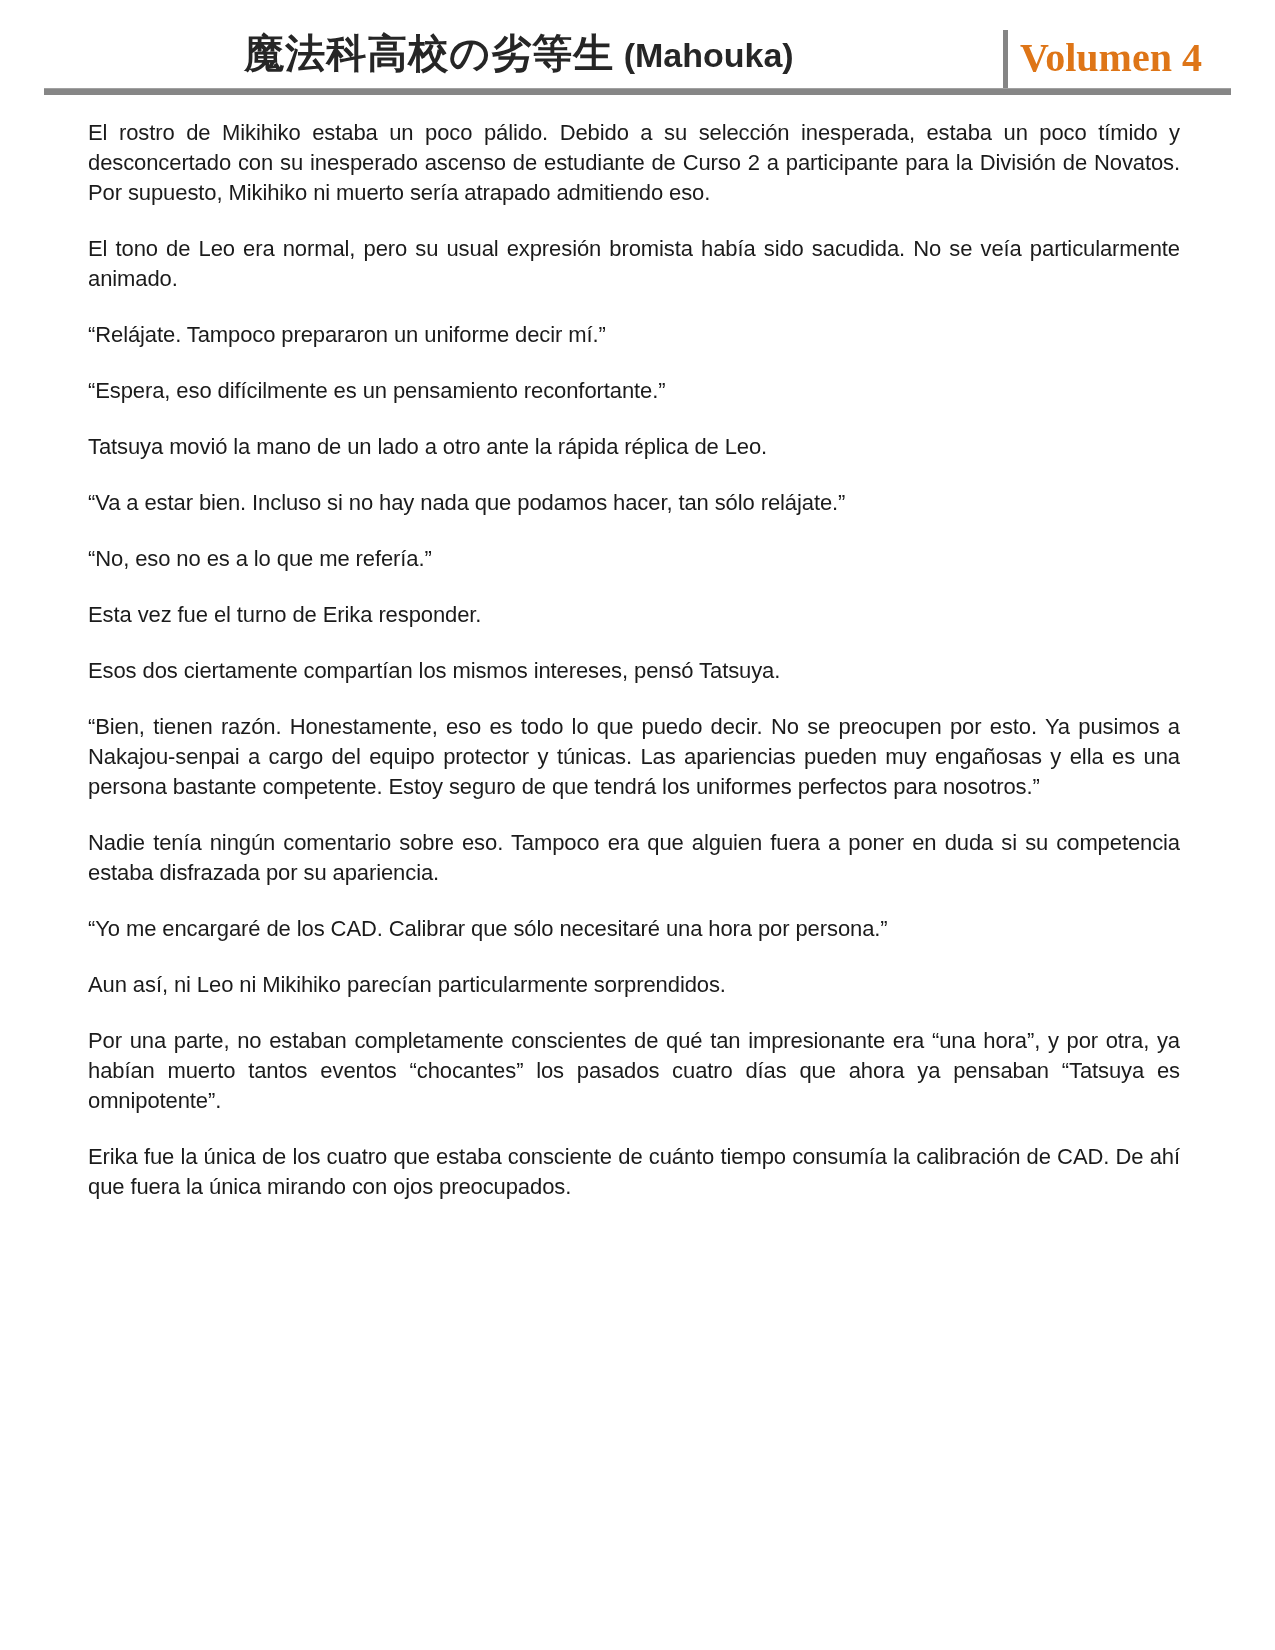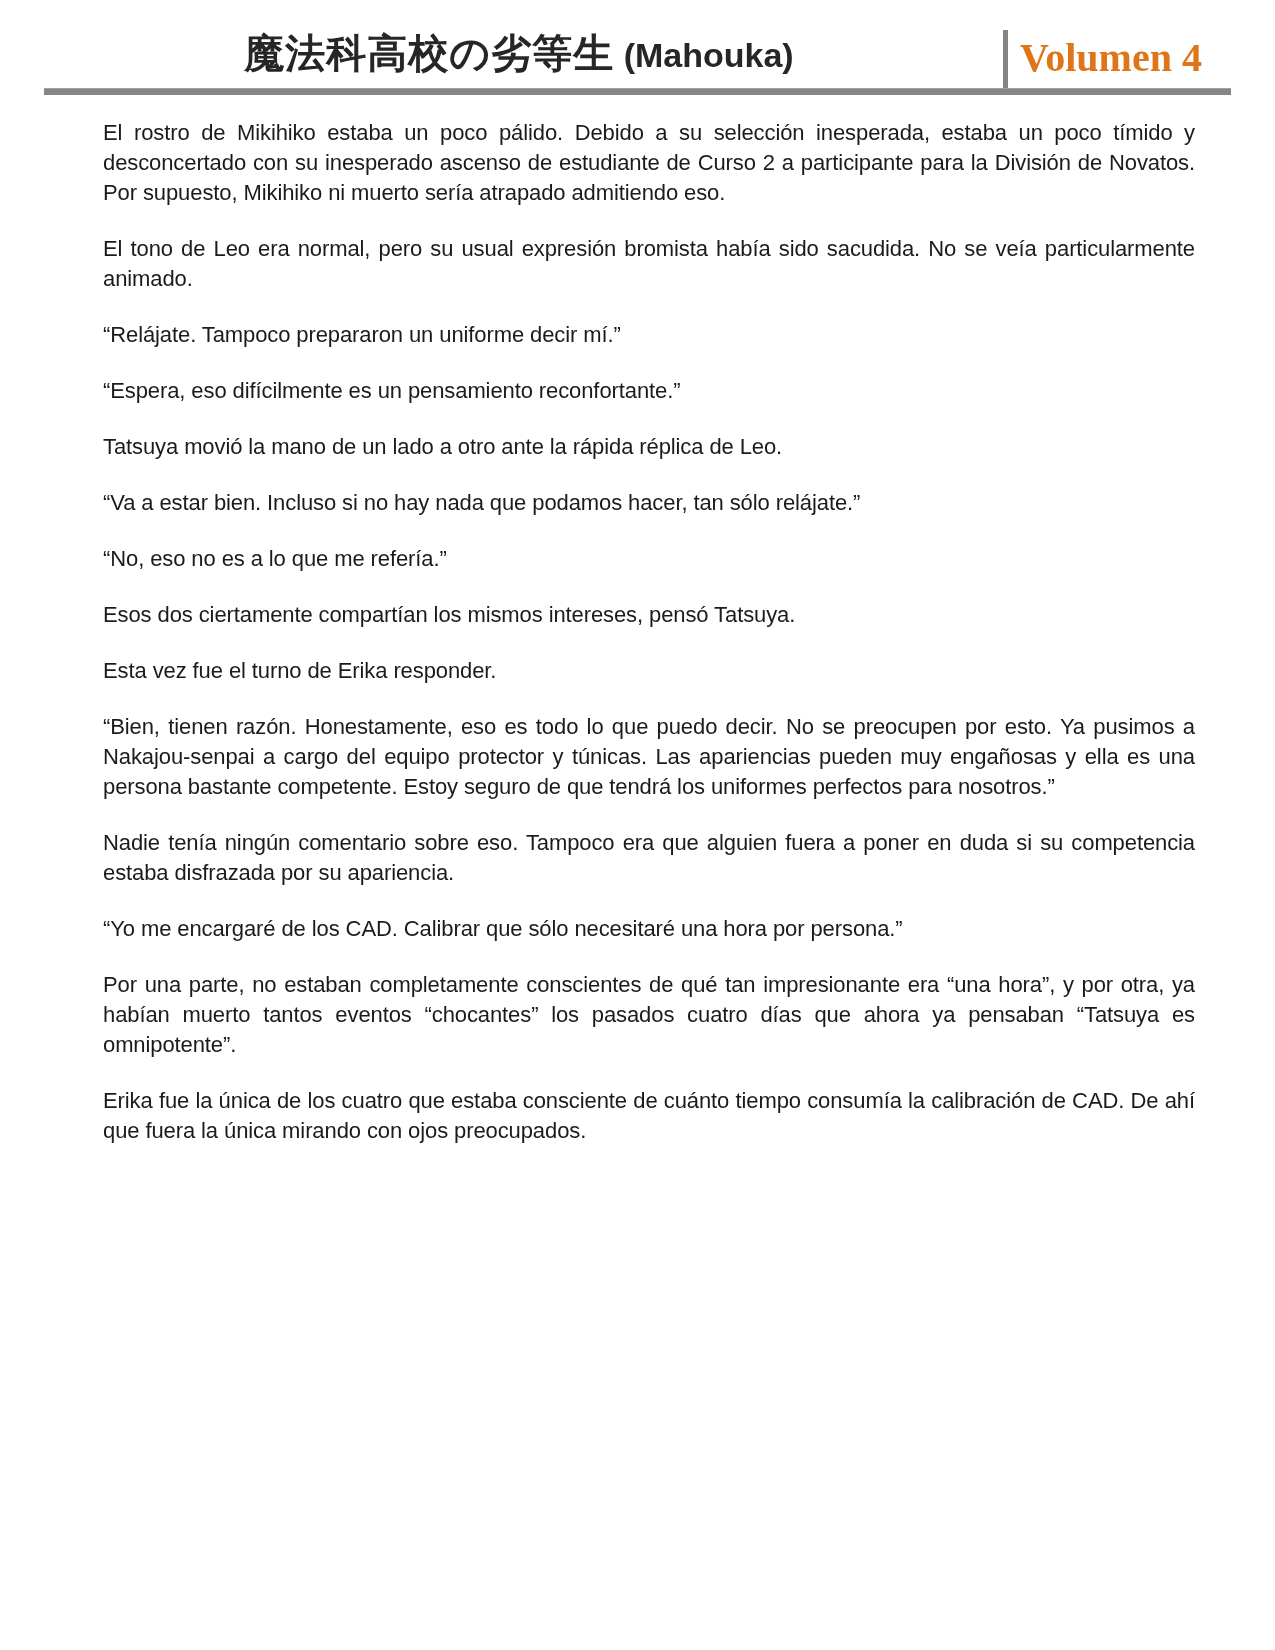--- a/index.html
+++ b/index.html
@@ -62,21 +62,21 @@
     top: 88px;
     width: 1187px;
     height: 6px;
     background: #868686;
     border-top: 1px solid #a0a0a0;
   }
 
   
   .body-text {
     position: absolute;
-    left: 103px;
+    left: 88px;
     top: 118px;
     width: 1092px;
     font-size: 22px;
     line-height: 30px;
     color: #1b1b1b;
     text-align: justify;
     letter-spacing: -0.1px;
   }
   .body-text p {
     margin: 0 0 26px 0;
@@ -109,24 +109,25 @@
   </header>
 
   <main class="body-text">
     <p>El rostro de Mikihiko estaba un poco pálido. Debido a su selección inesperada, estaba un poco tímido y desconcertado con su inesperado ascenso de estudiante de Curso 2 a participante para la División de Novatos. Por supuesto, Mikihiko ni muerto sería atrapado admitiendo eso.</p>
     <p>El tono de Leo era normal, pero su usual expresión bromista había sido sacudida. No se veía particularmente animado.</p>
     <p>“Relájate. Tampoco prepararon un uniforme decir mí.”</p>
     <p>“Espera, eso difícilmente es un pensamiento reconfortante.”</p>
     <p>Tatsuya movió la mano de un lado a otro ante la rápida réplica de Leo.</p>
     <p>“Va a estar bien. Incluso si no hay nada que podamos hacer, tan sólo relájate.”</p>
     <p>“No, eso no es a lo que me refería.”</p>
+    <p>Esta vez fue el turno de Erika responder.</p>
     <p>Esos dos ciertamente compartían los mismos intereses, pensó Tatsuya.</p>
-    <p>Esta vez fue el turno de Erika responder.</p>
     <p>“Bien, tienen razón. Honestamente, eso es todo lo que puedo decir. No se preocupen por esto. Ya pusimos a Nakajou-senpai a cargo del equipo protector y túnicas. Las apariencias pueden muy engañosas y ella es una persona bastante competente. Estoy seguro de que tendrá los uniformes perfectos para nosotros.”</p>
     <p>Nadie tenía ningún comentario sobre eso. Tampoco era que alguien fuera a poner en duda si su competencia estaba disfrazada por su apariencia.</p>
     <p>“Yo me encargaré de los CAD. Calibrar que sólo necesitaré una hora por persona.”</p>
+    <p>Aun así, ni Leo ni Mikihiko parecían particularmente sorprendidos.</p>
     <p>Por una parte, no estaban completamente conscientes de qué tan impresionante era “una hora”, y por otra, ya habían muerto tantos eventos “chocantes” los pasados cuatro días que ahora ya pensaban “Tatsuya es omnipotente”.</p>
     <p>Erika fue la única de los cuatro que estaba consciente de cuánto tiempo consumía la calibración de CAD. De ahí que fuera la única mirando con ojos preocupados.</p>
   </main>
 
   <div class="page-number">144</div>
 
 </div>
 
 </body></html>

